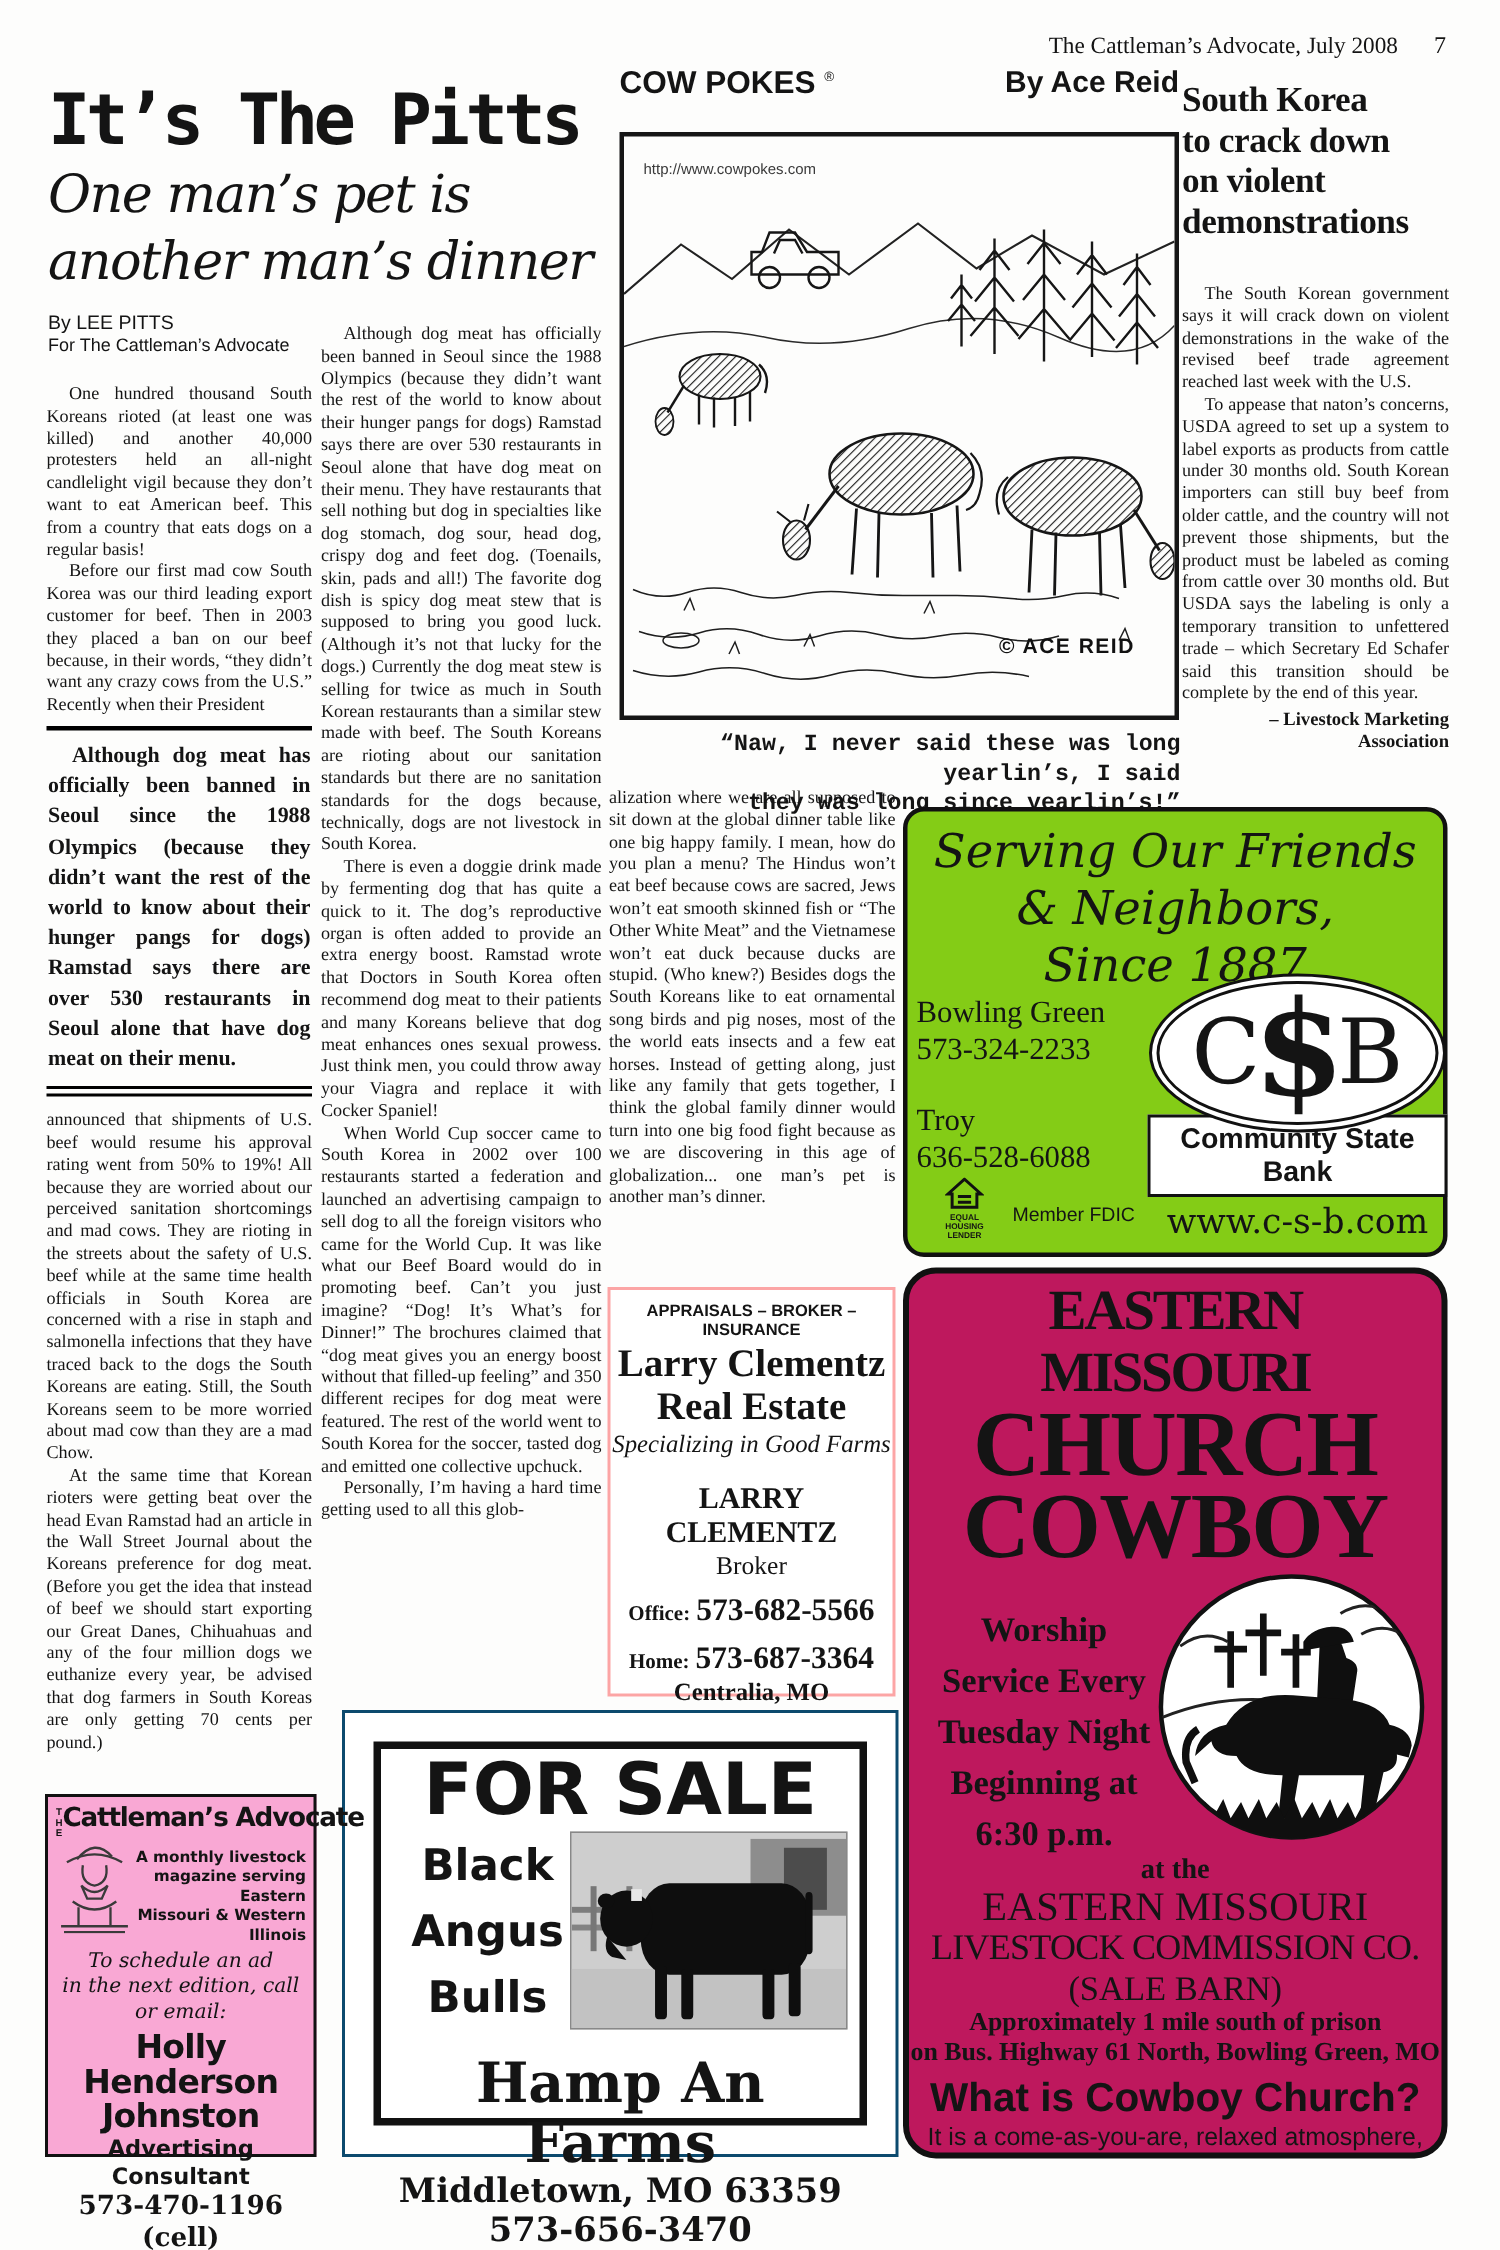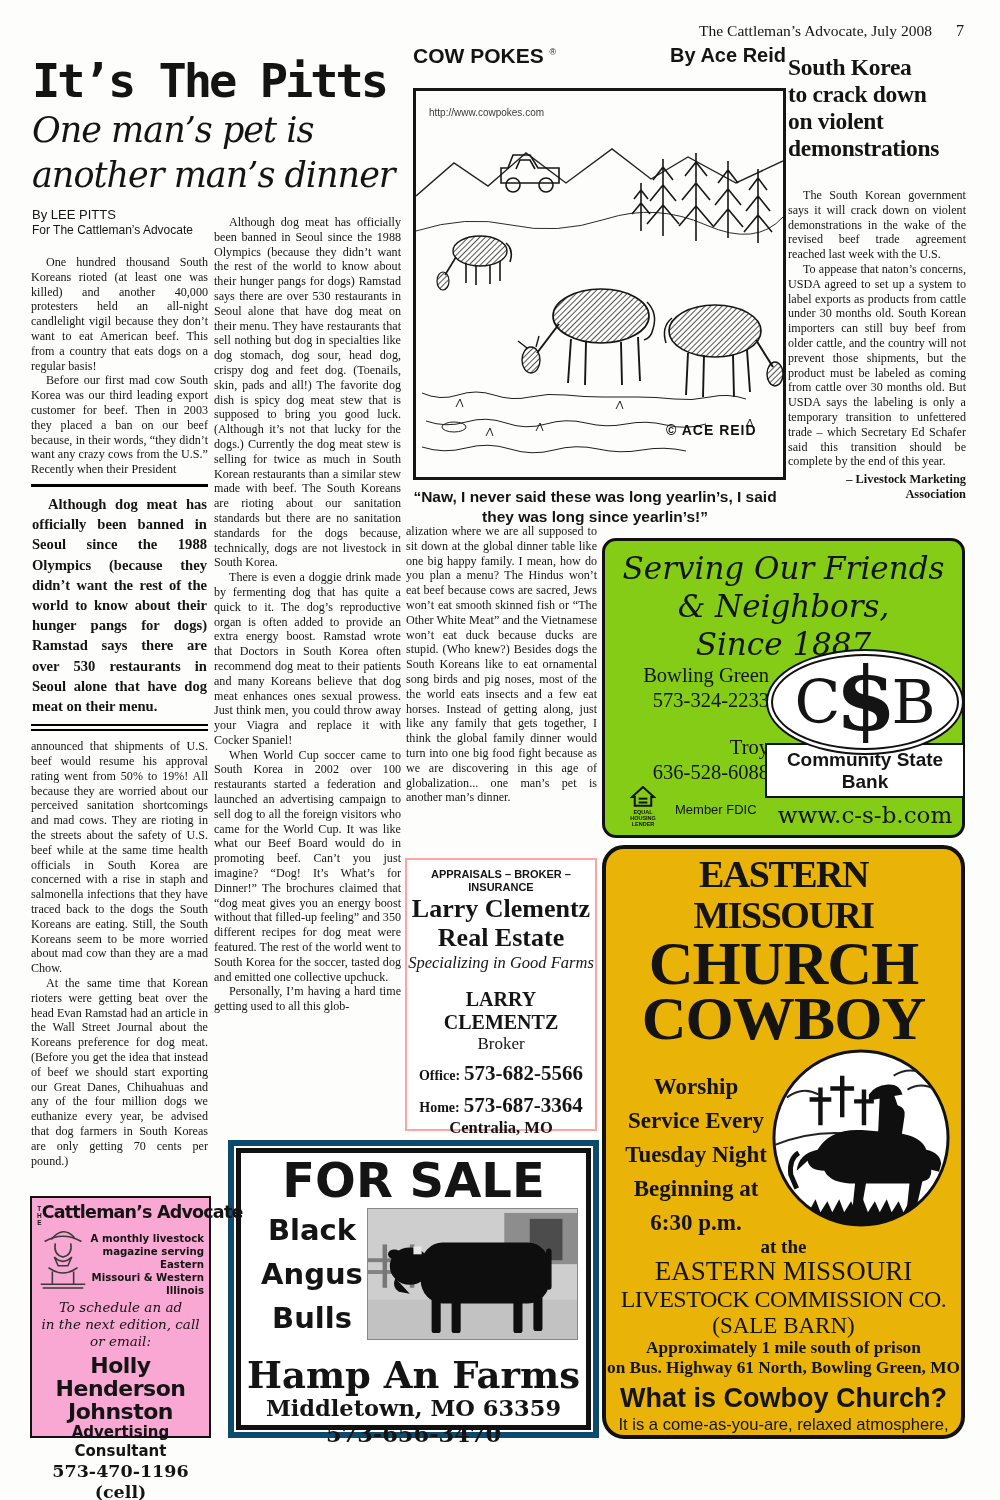--- a/index.html
+++ b/index.html
@@ -34,55 +34,55 @@
   
   .cartoon-head{position:absolute;left:413px;top:44px;width:373px;display:flex;
                 justify-content:space-between;align-items:flex-start;z-index:1;
                 font-family:"Liberation Sans",sans-serif;font-weight:bold}
   .cartoon-title{font-size:21px}
   .cartoon-title sup{font-size:9px;font-weight:normal}
   .cartoon-by{font-size:20px}
   .cartoon-box{position:absolute;left:413px;top:88px;width:373px;height:392px;border:3px solid #161616;
                background:#fdfdfc;z-index:1}
   .cartoon-box svg{width:100%;height:100%;display:block}
-  .cartoon-caption{position:absolute;left:403px;top:487px;width:384px;text-align:center;z-index:1;
-                   font-family:Liberation Sans, sans-serif;font-weight:bold;font-size:15.5px;line-height:19.5px}
+  .cartoon-caption{position:absolute;left:403px;top:487px;width:384px;text-align:right;z-index:1;
+                   font-family:Liberation Mono, monospace;font-weight:bold;font-size:15.5px;line-height:19.5px}
 
   
   .korea{position:absolute;left:788px;top:54px;width:178px;z-index:1}
   .korea-h{font-weight:bold;font-size:23.5px;line-height:27px;letter-spacing:-0.3px}
   .korea p{font-size:12.1px;line-height:14.8px;text-align:justify;text-indent:15px}
   .korea .p1{margin-top:26px}
   .korea-attr{margin-top:3px;font-weight:bold;font-size:12.4px;line-height:15px;text-align:right}
 
   
   .csb{position:absolute;left:602px;top:538px;width:363px;height:300px;border:3px solid #111;
        border-radius:14px;background:#84cc16;z-index:2}
   .csb-tagline{margin-top:8px;text-align:center;font-style:italic;font-size:31px;line-height:38px;
                font-family:"DejaVu Serif","Liberation Serif",serif}
-  .csb-left{position:absolute;left:6px;top:122px;width:158px;text-align:right;font-size:20.5px;line-height:25px}
+  .csb-left{position:absolute;left:6px;top:122px;width:158px;text-align:left;font-size:20.5px;line-height:25px}
   .csb-left .troy{margin-top:22px}
   .csb-logo{position:absolute;left:160px;top:108px;width:200px;text-align:center}
   .oval-outer{width:198px;height:106px;border:2px solid #111;border-radius:50%;padding:3px;background:#fff;
               position:relative;z-index:2;margin:0 auto}
   .oval-inner{width:100%;height:100%;border:2px solid #111;border-radius:50%;display:flex;
               align-items:center;justify-content:center;font-family:"DejaVu Serif","Liberation Serif",serif}
   .oval-inner .lc{font-size:60px;line-height:60px}
   .oval-inner .ls{font-size:88px;line-height:88px;font-weight:bold;margin:0 -5px;position:relative;top:-3px}
   .oval-inner .lb{font-size:60px;line-height:60px}
   .csb-bar{margin-top:-12px;border:2px solid #111;background:#fff;position:relative;z-index:1;
            font-family:"Liberation Sans",sans-serif;font-weight:bold;font-size:19px;padding:4px 0 3px}
   .csb-site{font-family:"DejaVu Serif","Liberation Serif",serif;font-size:23px;margin-top:4px}
   .ehl{position:absolute;left:16px;bottom:8px;width:44px;text-align:center;
        font-family:"Liberation Sans",sans-serif;font-weight:bold;font-size:5.5px;line-height:6px}
   .fdic{position:absolute;left:70px;bottom:18px;font-family:"Liberation Sans",sans-serif;font-size:13px}
 
   
   .church{position:absolute;left:602px;top:845px;width:363px;height:594px;border:4px solid #111;
-          border-radius:22px;background:#eab308;text-align:center;z-index:2;overflow:hidden}
+          border-radius:22px;background:#be185d;text-align:center;z-index:2;overflow:hidden}
   .church-region{margin-top:5px;font-weight:bold;font-size:38px;line-height:41px;letter-spacing:-1.5px}
   .church-big{font-weight:bold;font-size:62px;line-height:55px;letter-spacing:-1px}
   .church-mid{position:relative;height:190px}
   .worship{position:absolute;left:2px;top:24px;width:176px;font-weight:bold;font-size:23px;line-height:34px}
   .church-logo{position:absolute;right:8px;top:0;width:184px;height:184px}
   .atthe{font-weight:bold;font-size:19px;line-height:21px}
   .venue1{font-size:27px;line-height:29px}
   .venue2{font-size:24px;line-height:27px;letter-spacing:-0.5px}
   .venue3{font-size:23px;line-height:25px}
   .dirs{font-weight:bold;font-size:17.3px;line-height:19.5px}
@@ -96,22 +96,22 @@
   .cl-name{font-weight:bold;font-size:26px;line-height:29px}
   .cl-tag{font-style:italic;font-size:16.5px;line-height:21px}
   .cl-broker{font-weight:bold;font-size:20px;line-height:23px;margin-top:15px}
   .cl-title{font-size:17px;line-height:20px}
   .cl-phone{margin-top:7px;font-weight:bold}
   .cl-phone .lbl{font-size:14px}
   .cl-phone .num{font-size:21px}
   .cl-city{font-weight:bold;font-size:16.5px;line-height:19px}
 
   
-  .forsale{position:absolute;left:228px;top:1140px;width:371px;height:298px;border:6px solid #0c4a6e;
-           padding:2px;background:#fff;z-index:2}
+  .forsale{position:absolute;left:228px;top:1140px;width:371px;height:298px;border:2px solid #0c4a6e;
+           padding:19px;background:#fff;z-index:2}
   .forsale-inner{border:5px solid #111;height:100%;text-align:center;padding-top:2px}
   .fs-title{font-family:"DejaVu Sans","Liberation Sans",sans-serif;font-weight:bold;font-size:48px;line-height:50px}
   .fs-mid{display:flex;height:134px;align-items:center;padding:0 8px;margin-top:2px}
   .fs-items{width:116px;text-align:center;padding-left:10px;font-family:"DejaVu Sans","Liberation Sans",sans-serif;
             font-weight:bold;font-size:29px;line-height:44px}
   .fs-photo{flex:1;height:132px;margin-left:2px;position:relative;border:1px solid #888;background:#cbcbcb;overflow:hidden}
   .fs-photo svg{width:100%;height:100%;display:block}
   .fs-farm{font-family:"DejaVu Serif","Liberation Serif",serif;font-weight:bold;font-size:37px;line-height:40px;margin-top:14px}
   .fs-addr,.fs-phone{font-family:"DejaVu Serif","Liberation Serif",serif;font-weight:bold;font-size:22.5px;line-height:26px}
 

